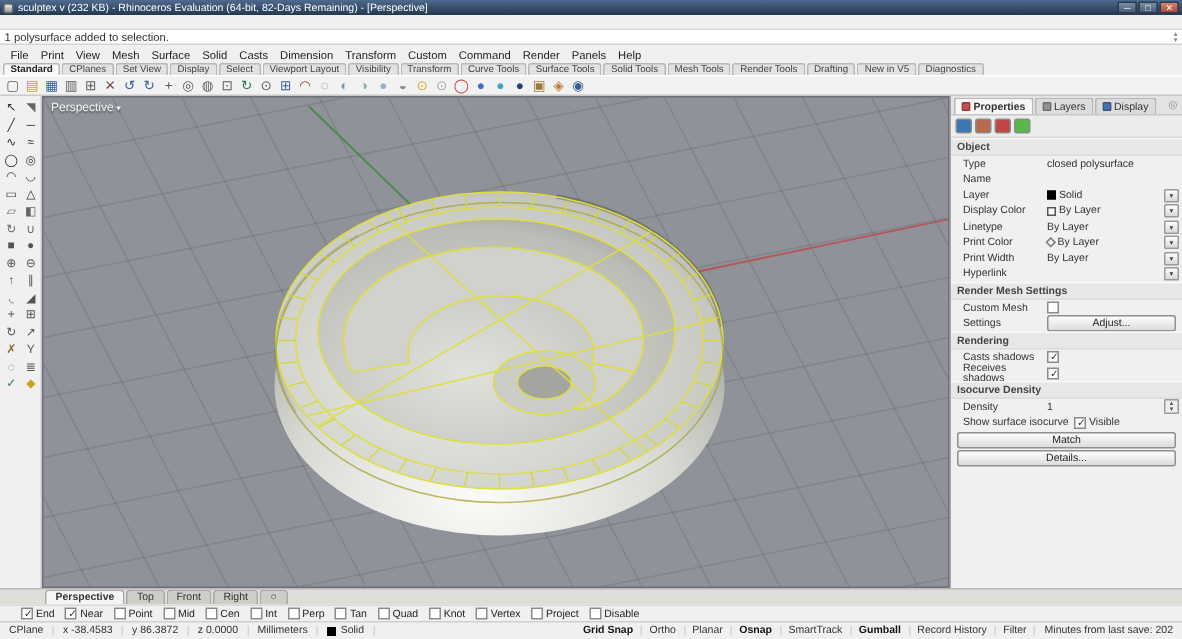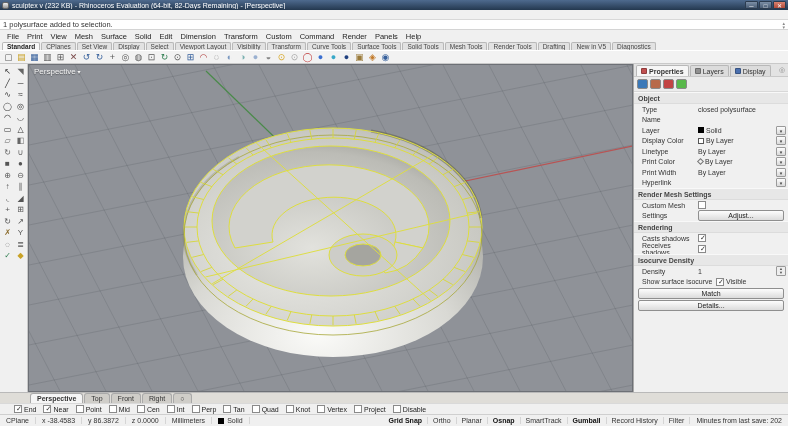--- a/index.html
+++ b/index.html
@@ -128,21 +128,21 @@
   </div>
 
   <div class="menubar">
 
   <span class="menu-item">File</span>
       <span class="menu-item">Print</span>
       <span class="menu-item">View</span>
       <span class="menu-item">Mesh</span>
       <span class="menu-item">Surface</span>
       <span class="menu-item">Solid</span>
-      <span class="menu-item">Edit</span>
+      <span class="menu-item">Casts</span>
       <span class="menu-item">Dimension</span>
       <span class="menu-item">Transform</span>
       <span class="menu-item">Custom</span>
       <span class="menu-item">Command</span>
       <span class="menu-item">Render</span>
       <span class="menu-item">Panels</span>
       <span class="menu-item">Help</span>
     </div>
 
   <div class="cmdline cmd-history">

